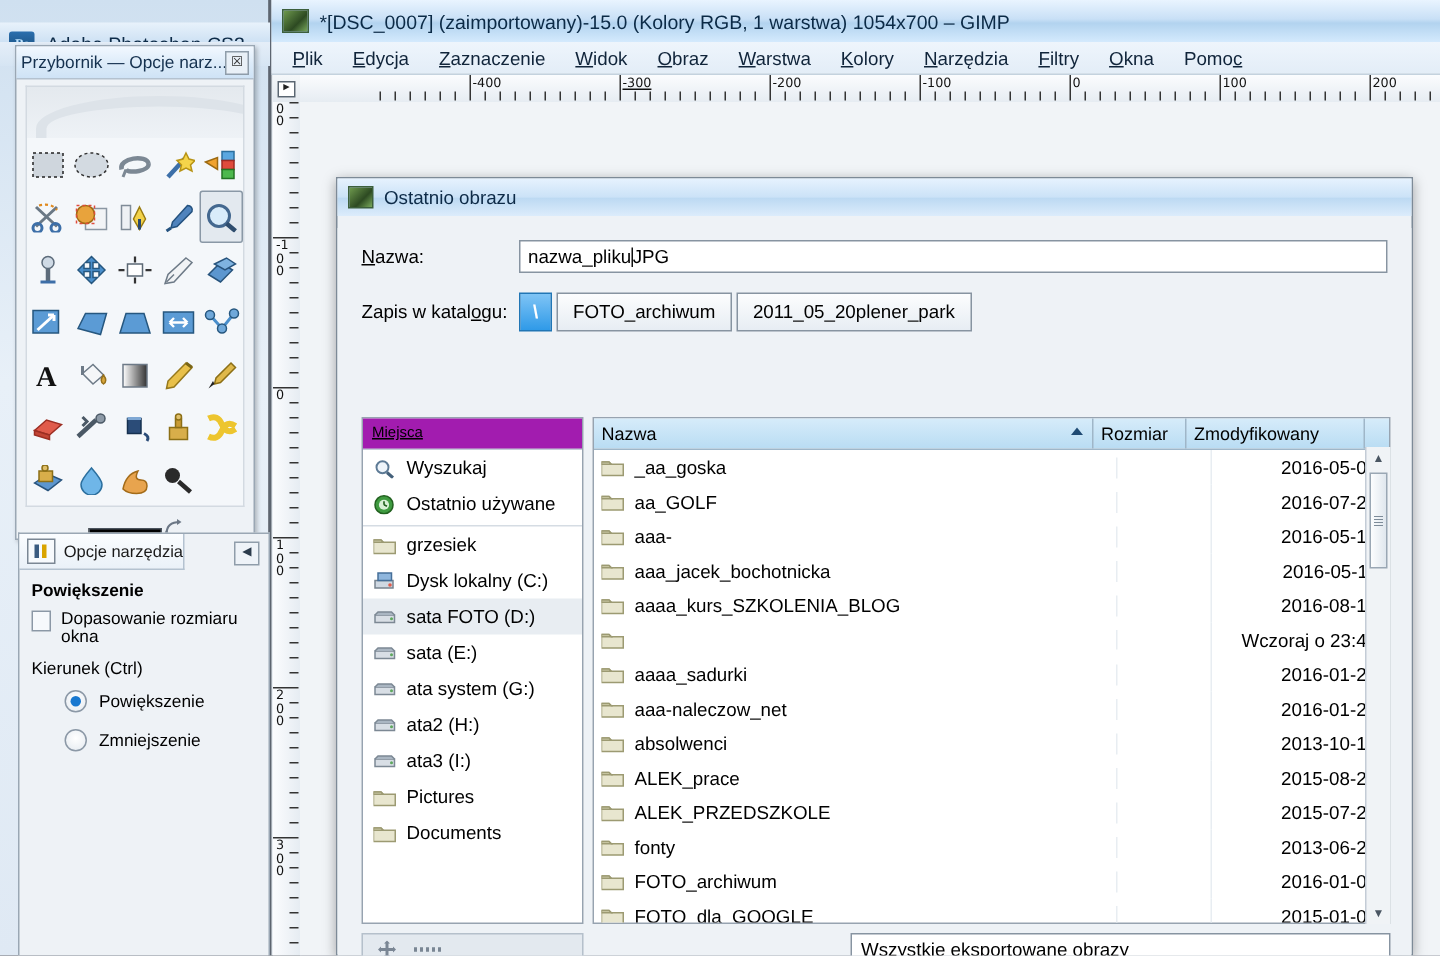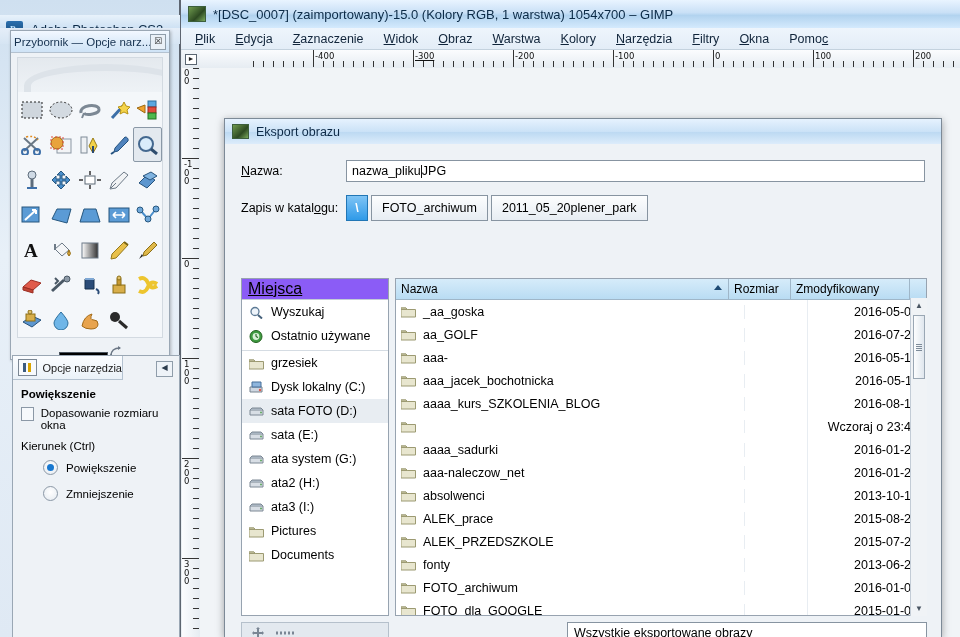--- a/index.html
+++ b/index.html
@@ -137,22 +137,22 @@
     background:linear-gradient(to bottom,#fcfdfe,#e7edf3);
     display:flex;align-items:center;justify-content:center;padding:0 10px;
     font-size:12.5px;margin-right:3px;white-space:nowrap;}
   #pathbtn-root{background:linear-gradient(to bottom,#7fc4f5,#2f9ae8);
     border:1px solid #2176b5;color:#fff;font-weight:bold;width:22px;padding:0;}
 
   
   #browser{position:absolute;left:16px;top:126px;width:686px;height:338px;display:flex;}
   #places{width:148px;background:#fff;border:1px solid #97a3b0;box-sizing:border-box;
     display:flex;flex-direction:column;}
-  #places-head{height:20px;background:#8b5cf6;border-bottom:1px solid #c3ccd6;
-    font-size:16px;padding-left:6px;line-height:20px;}
+  #places-head{height:20px;background:#a21caf;border-bottom:1px solid #c3ccd6;
+    font-size:10px;padding-left:6px;line-height:20px;}
   #places-head span{text-decoration:underline;}
   .place{height:24px;display:flex;align-items:center;gap:7px;padding-left:7px;font-size:12.5px;white-space:nowrap;}
   .place.sel{background:#e8edf2;}
   .place.divider{border-top:1px solid #d5dce3;margin-top:2px;padding-top:0;}
   #filelist{flex:1;margin-left:6px;border:1px solid #97a3b0;box-sizing:border-box;
     background:#fff;display:flex;flex-direction:column;}
   #fl-head{height:20px;display:flex;
     background:linear-gradient(to bottom,#d6ecfa,#b9dcf3);border-bottom:1px solid #9fb6c8;
     font-size:12px;align-items:center;}
   .fh{padding-left:5px;box-sizing:border-box;position:relative;height:100%;line-height:20px;}
@@ -639,21 +639,21 @@
     </div>
   <div id="canvas-area">
     <div id="canvas-white"></div>
   </div>
 
 </div>
 
 <div class="abs" id="dialog">
   <div id="dlg-titlebar">
     <div id="dlg-icon"></div>
-    <div id="dlg-title">Eksport obrazu</div>
+    <div id="dlg-title">Ostatnio obrazu</div>
   </div>
   <div id="dlg-body">
 
     <div class="field-row" id="row-name">
       <div id="lbl-name"><u>N</u>azwa:</div>
       <div id="input-name">
         <span>nazwa_pliku</span>
           <span class="caret"></span>
           <span>JPG</span>
       </div>

